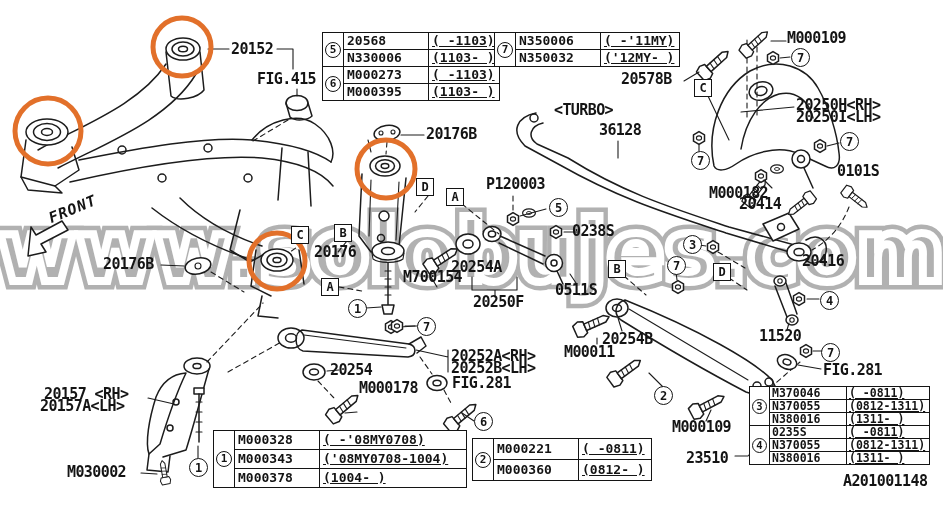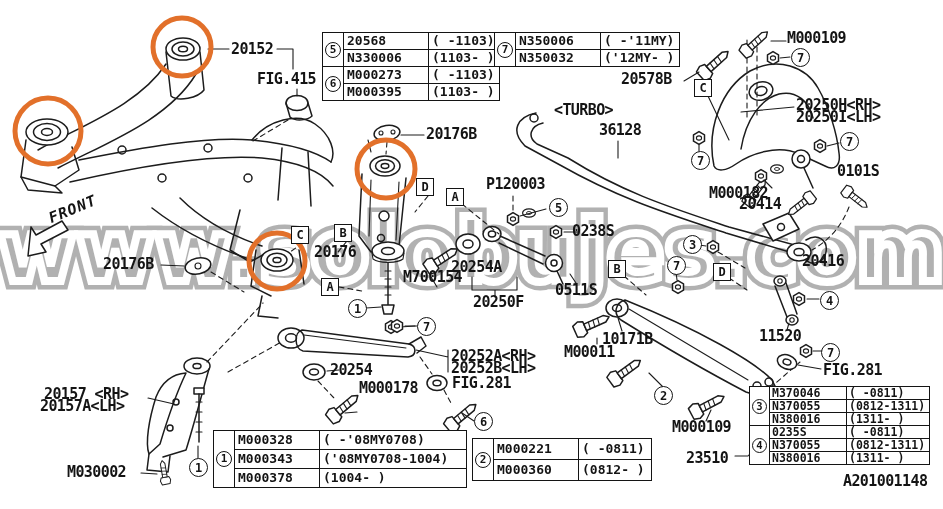--- a/index.html
+++ b/index.html
@@ -23,21 +23,21 @@
   
   .cbox{position:absolute;width:18px;height:18px;box-sizing:border-box;border:1.7px solid #141414;
         background:#fff;display:flex;align-items:center;justify-content:center;
         font:bold 12px "DejaVu Sans Mono",monospace;color:#141414;}
   
   .ptable{position:absolute;border-collapse:collapse;background:#fff;
           font:bold 13px "DejaVu Sans Mono",monospace;color:#141414;}
   .ptable td{border:1.6px solid #141414;padding:0 3px;white-space:pre;height:16px;line-height:14px;}
   .ptable td.badge{text-align:center;padding:0 2px;}
   .ptable td.part{min-width:78px;}
-  .ptable td.range{min-width:64px;}
+  .ptable td.range{min-width:64px;text-decoration:underline;}
   .tnum{display:inline-flex;width:16px;height:16px;box-sizing:border-box;border:1.5px solid #141414;
         border-radius:50%;align-items:center;justify-content:center;font-size:11px;}
   .t7 td.range{min-width:72px;}
   .t1 td{height:18px;} .t1 td.range{min-width:140px;}
   .t2 td{height:20px;} .t2 td.range{min-width:66px;}
   .t34{font-size:11.5px;} .t34 td{height:12px;line-height:11px;padding:0 2px;}
   .t34 td.part{min-width:72px;} .t34 td.range{min-width:78px;}
   .t34 .tnum{width:15px;height:15px;font-size:10.5px;}
 </style>
 </head>
@@ -307,21 +307,21 @@
   <div class="lbl" style="left:787px;top:32px">M000109</div>
   <div class="lbl" style="left:796px;top:99px">20250H&lt;RH&gt;</div>
   <div class="lbl" style="left:796px;top:111px">20250I&lt;LH&gt;</div>
   <div class="lbl" style="left:709px;top:187px">M000182</div>
   <div class="lbl" style="left:837px;top:165px">0101S</div>
   <div class="lbl" style="left:739px;top:198px">20414</div>
   <div class="lbl" style="left:802px;top:255px">20416</div>
   <div class="lbl" style="left:759px;top:330px">11520</div>
   <div class="lbl" style="left:823px;top:364px">FIG.281</div>
   <div class="lbl" style="left:564px;top:346px">M00011</div>
-  <div class="lbl" style="left:602px;top:333px">10171B</div>
+  <div class="lbl" style="left:602px;top:333px">20254B</div>
   <div class="lbl" style="left:672px;top:421px">M000109</div>
   <div class="lbl" style="left:686px;top:452px">23510</div>
   <div class="lbl" style="left:44px;top:388px">20157 &lt;RH&gt;</div>
   <div class="lbl" style="left:40px;top:400px">20157A&lt;LH&gt;</div>
   <div class="lbl" style="left:67px;top:466px">M030002</div>
   <div class="lbl" style="left:359px;top:382px">M000178</div>
   <div class="lbl" style="left:330px;top:364px">20254</div>
   <div class="lbl" style="left:451px;top:350px">20252A&lt;RH&gt;</div>
   <div class="lbl" style="left:451px;top:362px">20252B&lt;LH&gt;</div>
   <div class="lbl" style="left:452px;top:377px">FIG.281</div>

